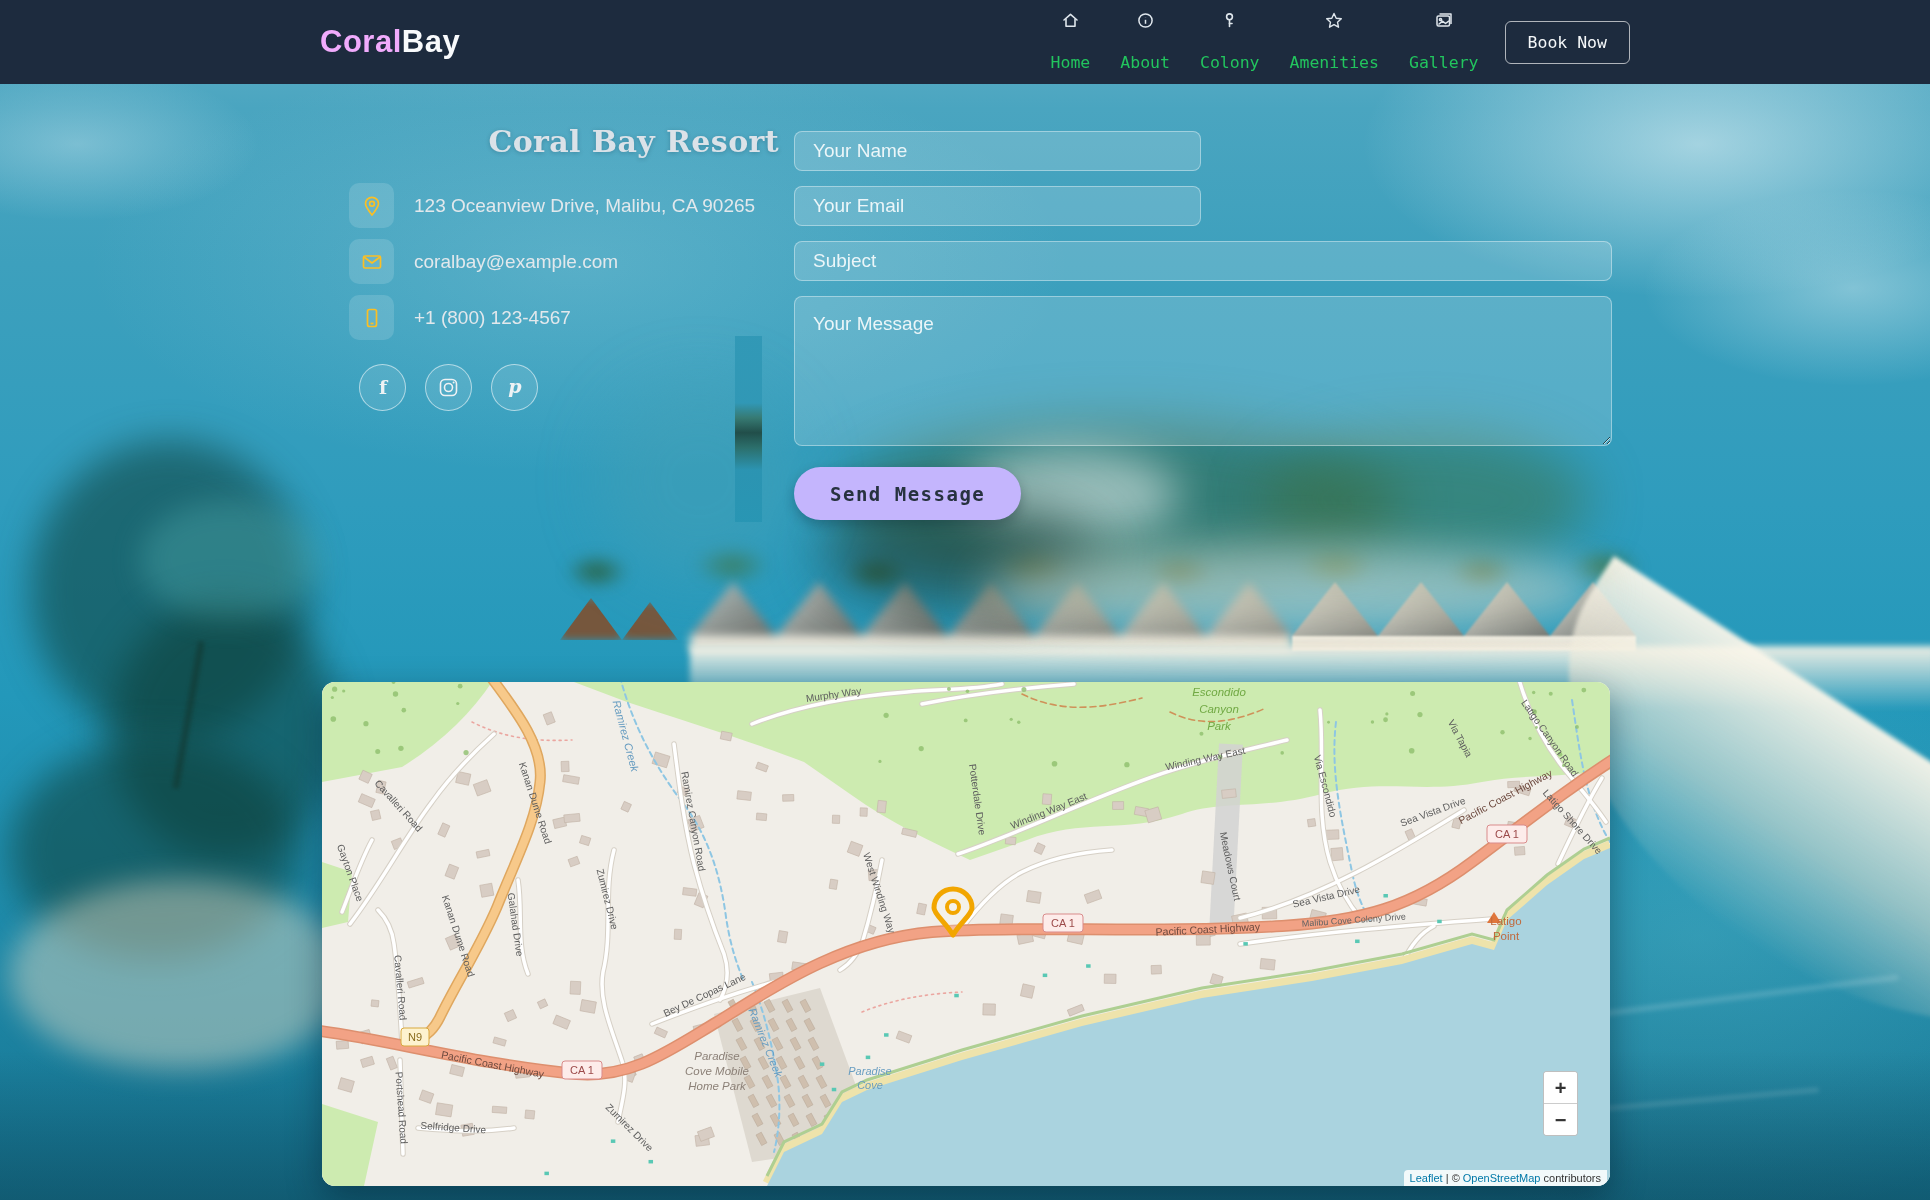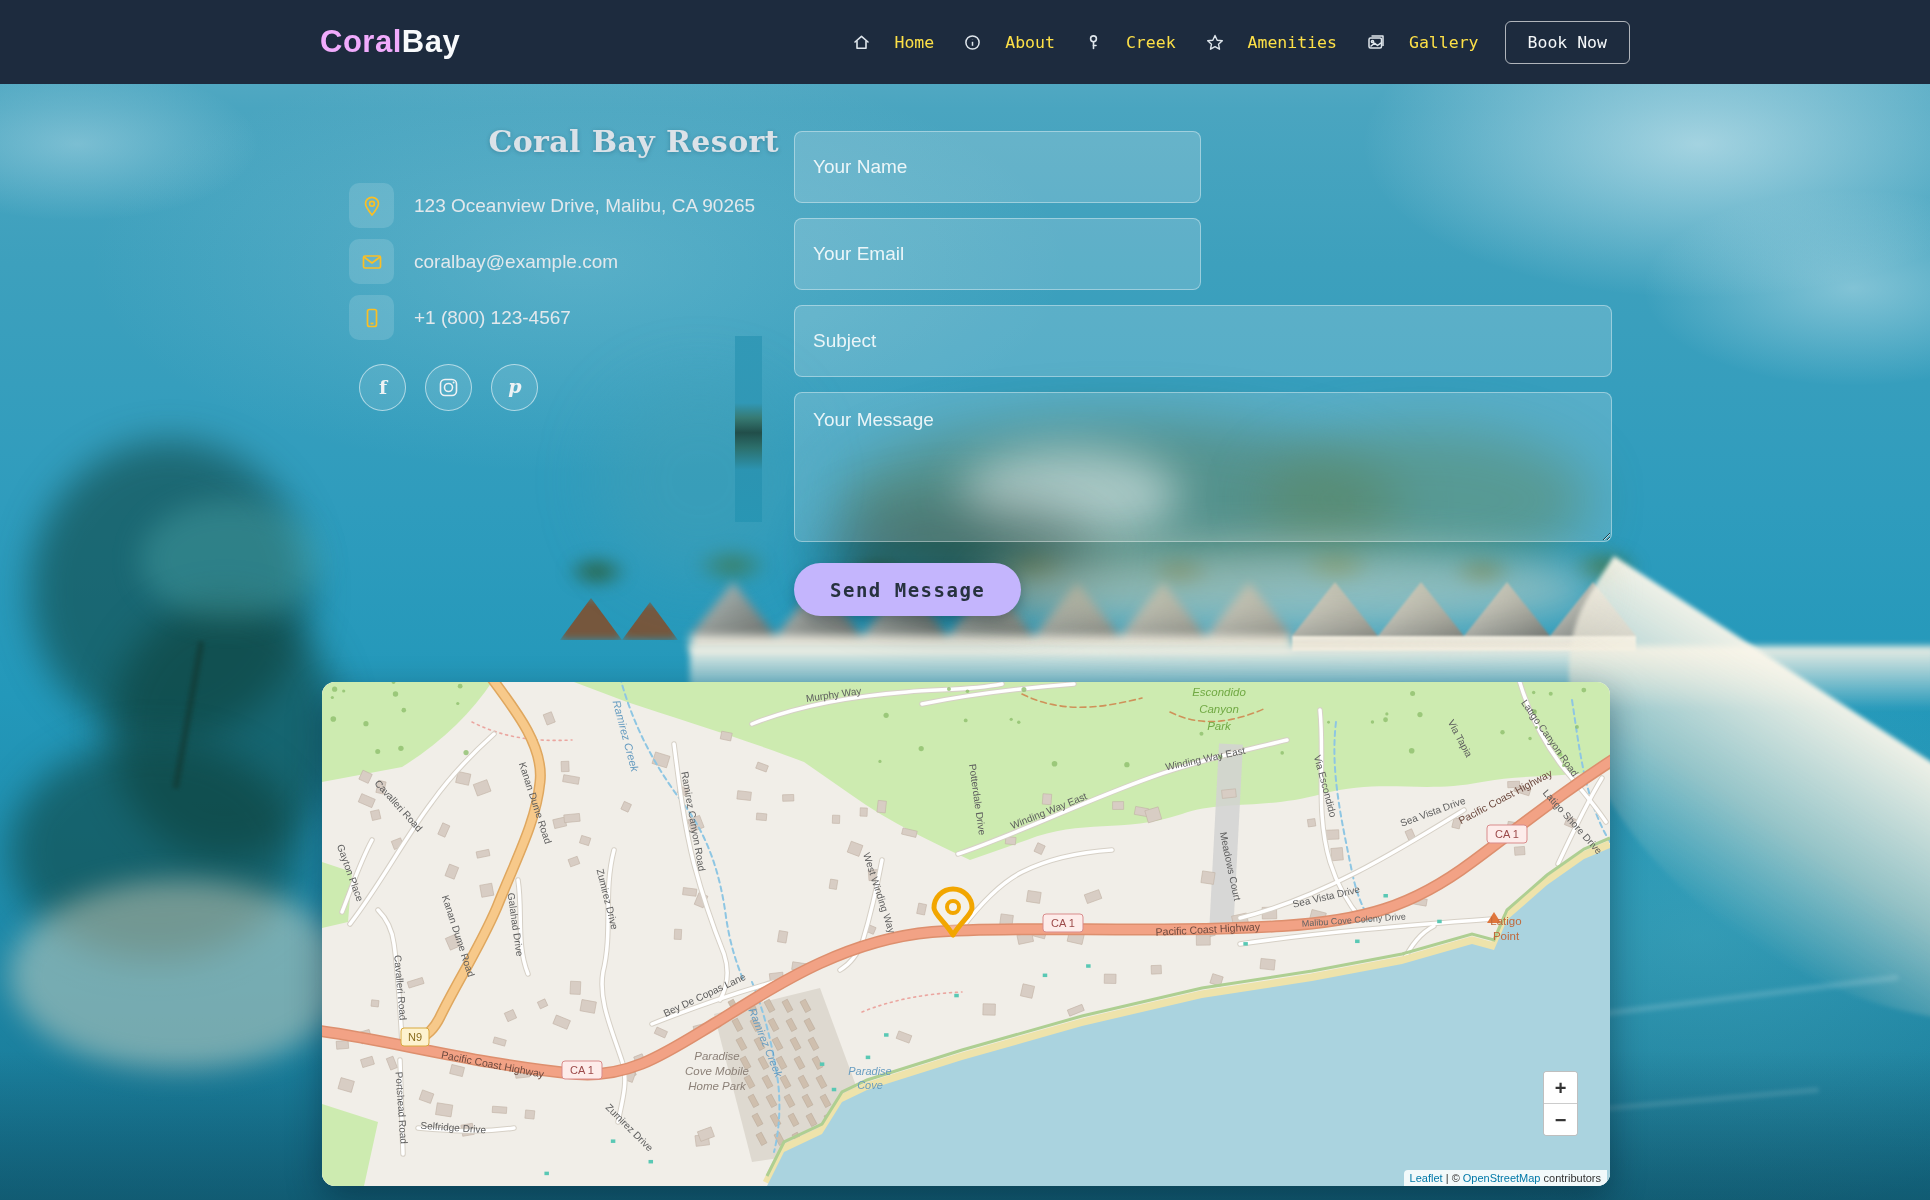--- a/index.html
+++ b/index.html
@@ -44,38 +44,38 @@
   .blob{border-radius:50%;}
   .sliver{left:735px;top:336px;width:27px;height:186px;opacity:.9;background:
     linear-gradient(180deg,#2f97b5 0%,#2f97b5 36%,#36766b 44%,#1e453d 52%,#2a6a63 60%,#2a93b1 72%,#2795b3 100%);}
   .vign{left:0;top:1050px;width:1930px;height:150px;background:linear-gradient(180deg,rgba(10,60,75,0),rgba(10,55,70,.35));}
   
   header{position:absolute;left:0;top:0;width:1930px;height:84px;background:#1d2b3e;
     display:flex;align-items:center;box-sizing:border-box;padding:0 300px 0 320px;z-index:40;}
   .logo{font-family:"Liberation Sans",sans-serif;font-weight:bold;font-size:31px;letter-spacing:.5px;cursor:pointer;}
   .logo .a{color:#f0abfc;} .logo .b{color:#f8fafc;}
   nav{margin-left:auto;display:flex;align-items:center;gap:30px;font-family:"DejaVu Sans Mono",monospace;}
-  .nav-item{display:flex;align-items:center;gap:24px;color:#fde047;font-size:16.5px;cursor:pointer;text-decoration:none;}
+  .nav-item{display:flex;align-items:center;gap:24px;color:#22c55e;font-size:16.5px;cursor:pointer;text-decoration:none;flex-direction:column;}
   .nico{display:flex;color:#dfe6ec;}
   .book{margin-left:26px;background:transparent;border:1px solid rgba(255,255,255,.65);border-radius:6px;
     color:#f5f8fa;font-family:"DejaVu Sans Mono",monospace;font-size:16.5px;padding:11px 22px;cursor:pointer;text-align:center;}
   
   .contact{position:absolute;left:349px;top:124px;width:430px;z-index:30;}
   .contact h1{margin:0 0 24px 0;font-family:"DejaVu Serif",serif;font-weight:bold;font-size:30px;color:#dbe2e8;
     letter-spacing:.4px;text-shadow:0 1px 4px rgba(0,40,60,.25);text-align:right;}
   .crow{display:flex;align-items:center;margin-bottom:11px;}
   .cicon{width:45px;height:45px;border-radius:10px;background:rgba(255,255,255,.14);display:flex;align-items:center;justify-content:center;flex:0 0 45px;}
   .ctext{margin-left:20px;font-size:19px;color:#e2e8ec;}
   .social{display:flex;gap:19px;margin-top:24px;margin-left:10px;}
   .scircle{width:45px;height:45px;border-radius:50%;border:1.5px solid rgba(255,255,255,.55);
     background:rgba(255,255,255,.10);display:flex;align-items:center;justify-content:center;cursor:pointer;color:#eef2f4;}
   
   .form{position:absolute;left:794px;top:131px;width:818px;z-index:30;}
   .field{display:block;box-sizing:border-box;background:rgba(255,255,255,.17);border:1px solid rgba(255,255,255,.38);
-    border-radius:8px;color:#fff;font-family:"Liberation Sans",sans-serif;font-size:19px;padding:4px 18px;height:72px;
+    border-radius:8px;color:#fff;font-family:"Liberation Sans",sans-serif;font-size:19px;padding:4px 18px;height:40px;
     width:100%;margin-bottom:15px;outline:none;}
   .field.half{width:407px;}
   .field::placeholder{color:rgba(255,255,255,.87);}
   textarea.field{height:150px;padding:16px 18px;resize:vertical;}
   .send{margin-top:6px;height:53px;padding:0 36px;border:none;border-radius:28px;background:#c4b5fd;
     color:#27323f;font-family:"DejaVu Sans Mono",monospace;font-weight:bold;font-size:19px;letter-spacing:1.5px;
     cursor:pointer;box-shadow:0 5px 12px rgba(0,20,30,.25);}
   
   .map{position:absolute;left:322px;top:682px;width:1288px;height:504px;border-radius:13px;overflow:hidden;
     box-shadow:0 12px 34px rgba(0,20,35,.4);background:#f1eee8;z-index:35;cursor:grab;}
@@ -174,21 +174,21 @@
           <span>About</span>
         </a>
         <a class="nav-item">
           <span class="nico">
             <svg width="17" height="17" viewBox="0 0 17 17" fill="none" stroke="currentColor" stroke-width="1.6" stroke-linecap="round">
               <circle cx="8.5" cy="4.8" r="2.9"></circle>
               <line x1="8.5" y1="7.7" x2="8.5" y2="14.5"></line>
               <line x1="8.5" y1="11.5" x2="11" y2="11.5"></line>
             </svg>
           </span>
-          <span>Creek</span>
+          <span>Colony</span>
         </a>
         <a class="nav-item">
           <span class="nico">
             <svg width="18" height="17" viewBox="0 0 18 17" fill="none" stroke="currentColor" stroke-width="1.4" stroke-linejoin="round">
               <path d="M9 1.5 L11.2 6.2 L16.3 6.8 L12.5 10.2 L13.5 15.2 L9 12.7 L4.5 15.2 L5.5 10.2 L1.7 6.8 L6.8 6.2 Z"></path>
             </svg>
           </span>
           <span>Amenities</span>
         </a>
         <a class="nav-item">

